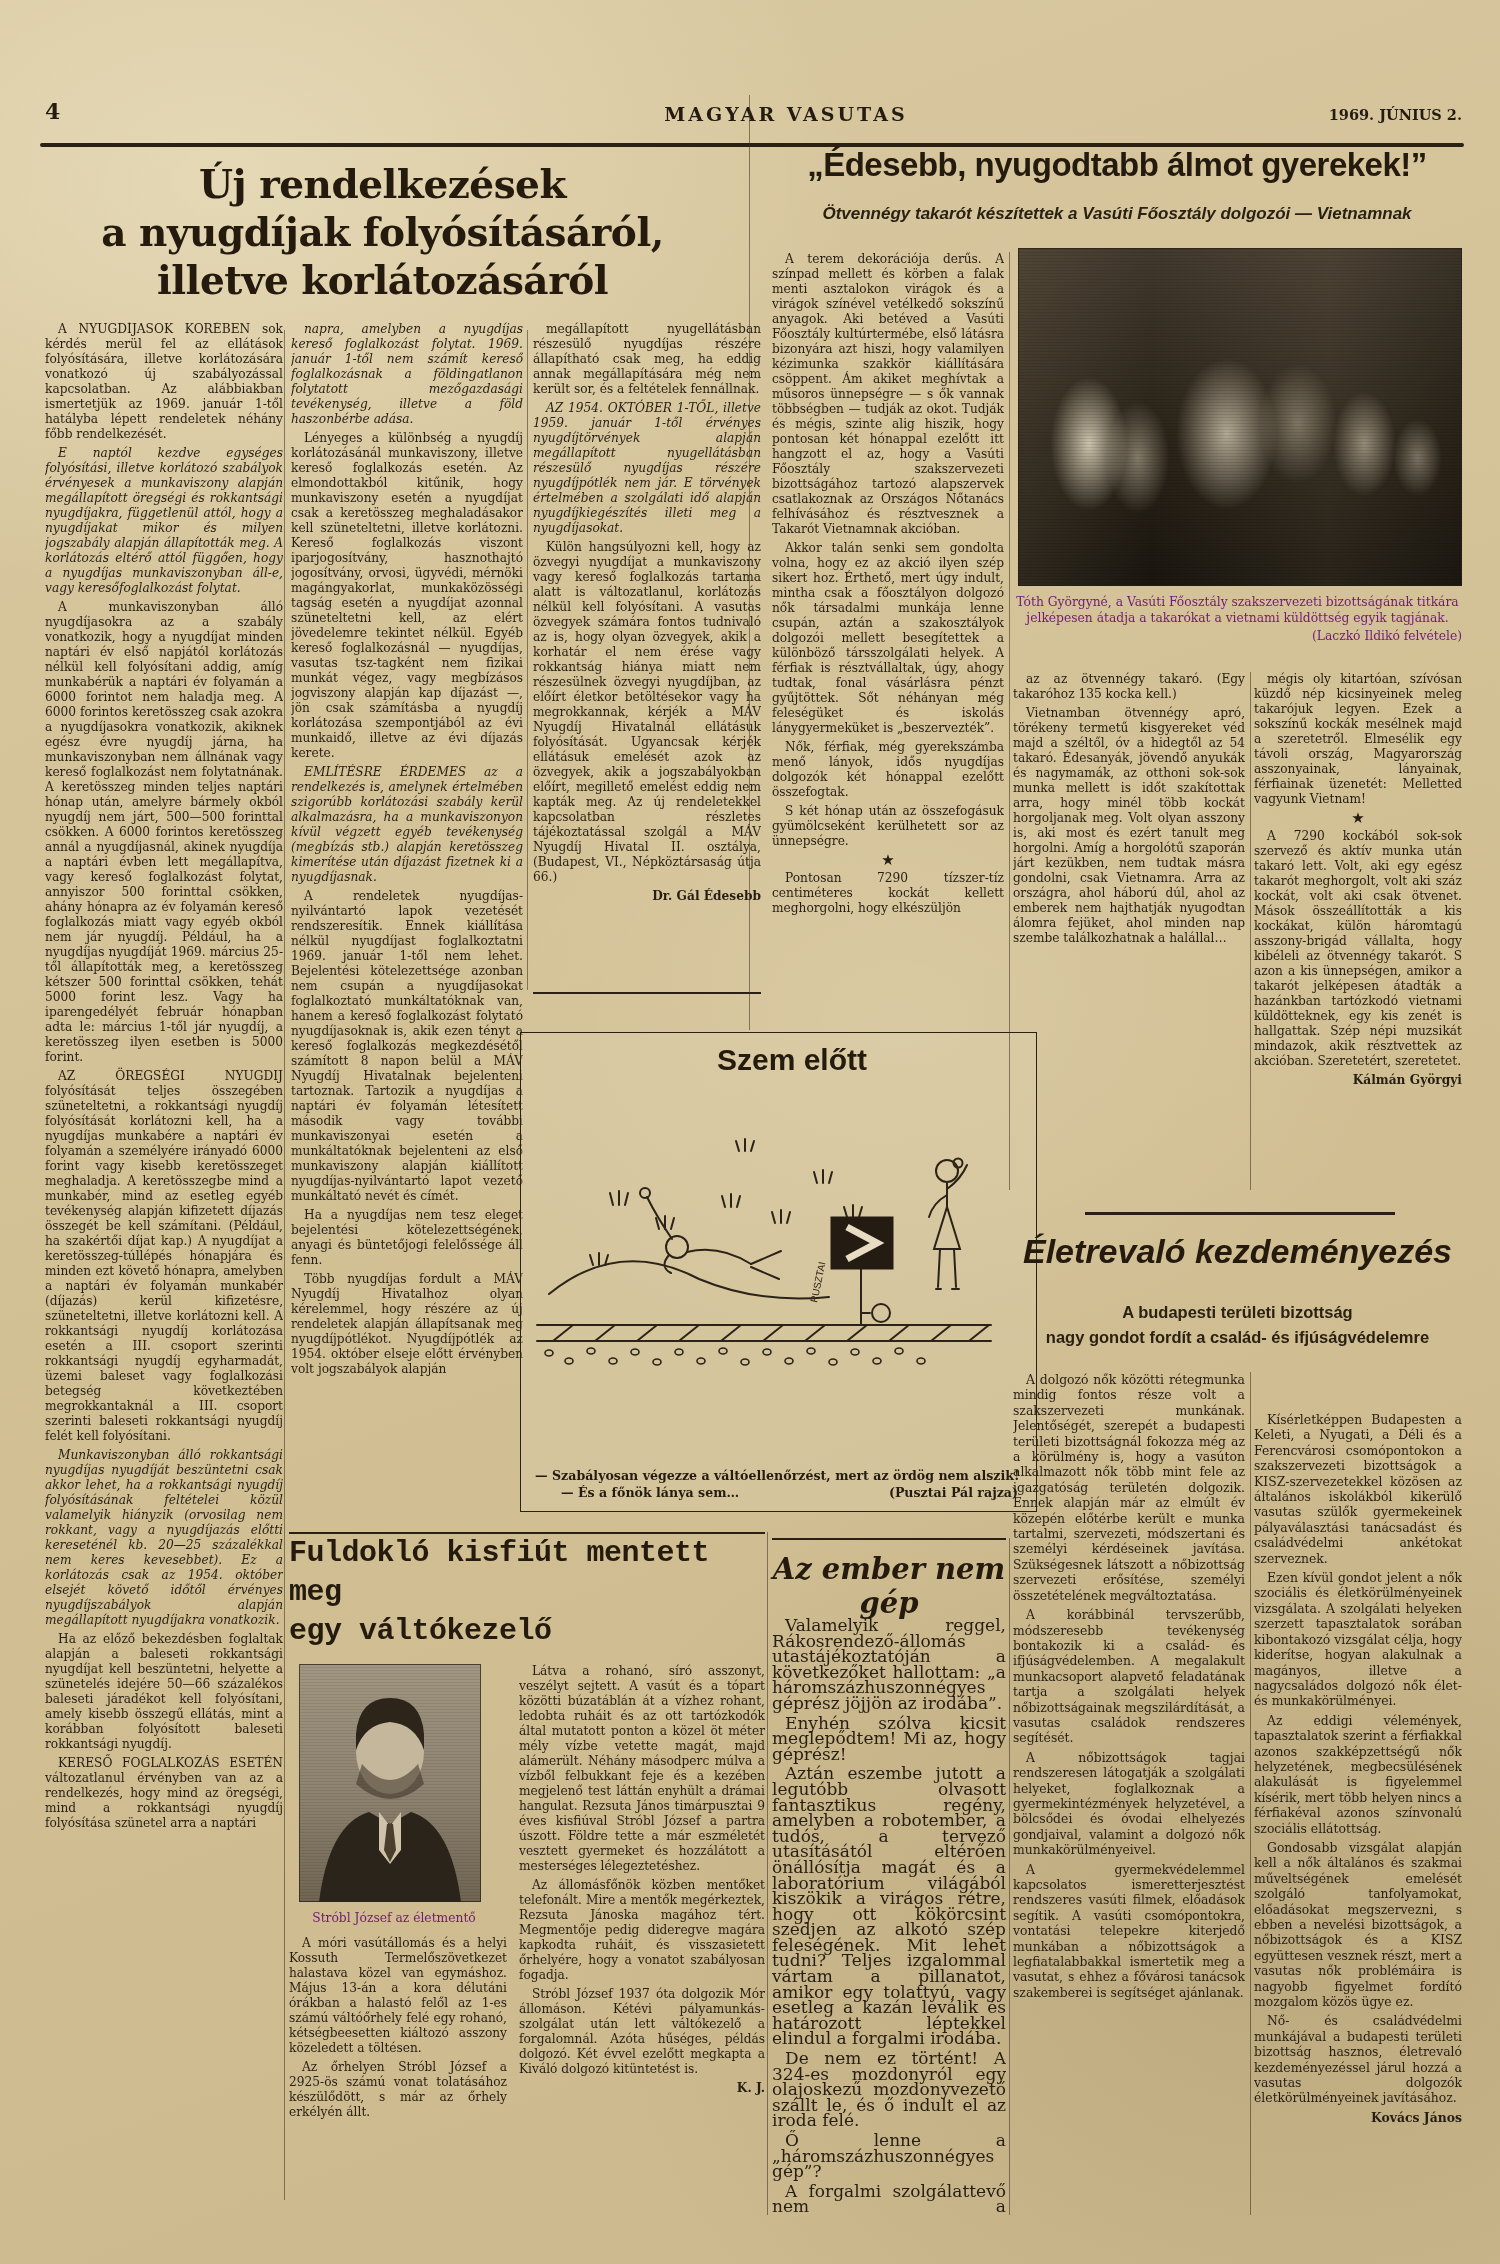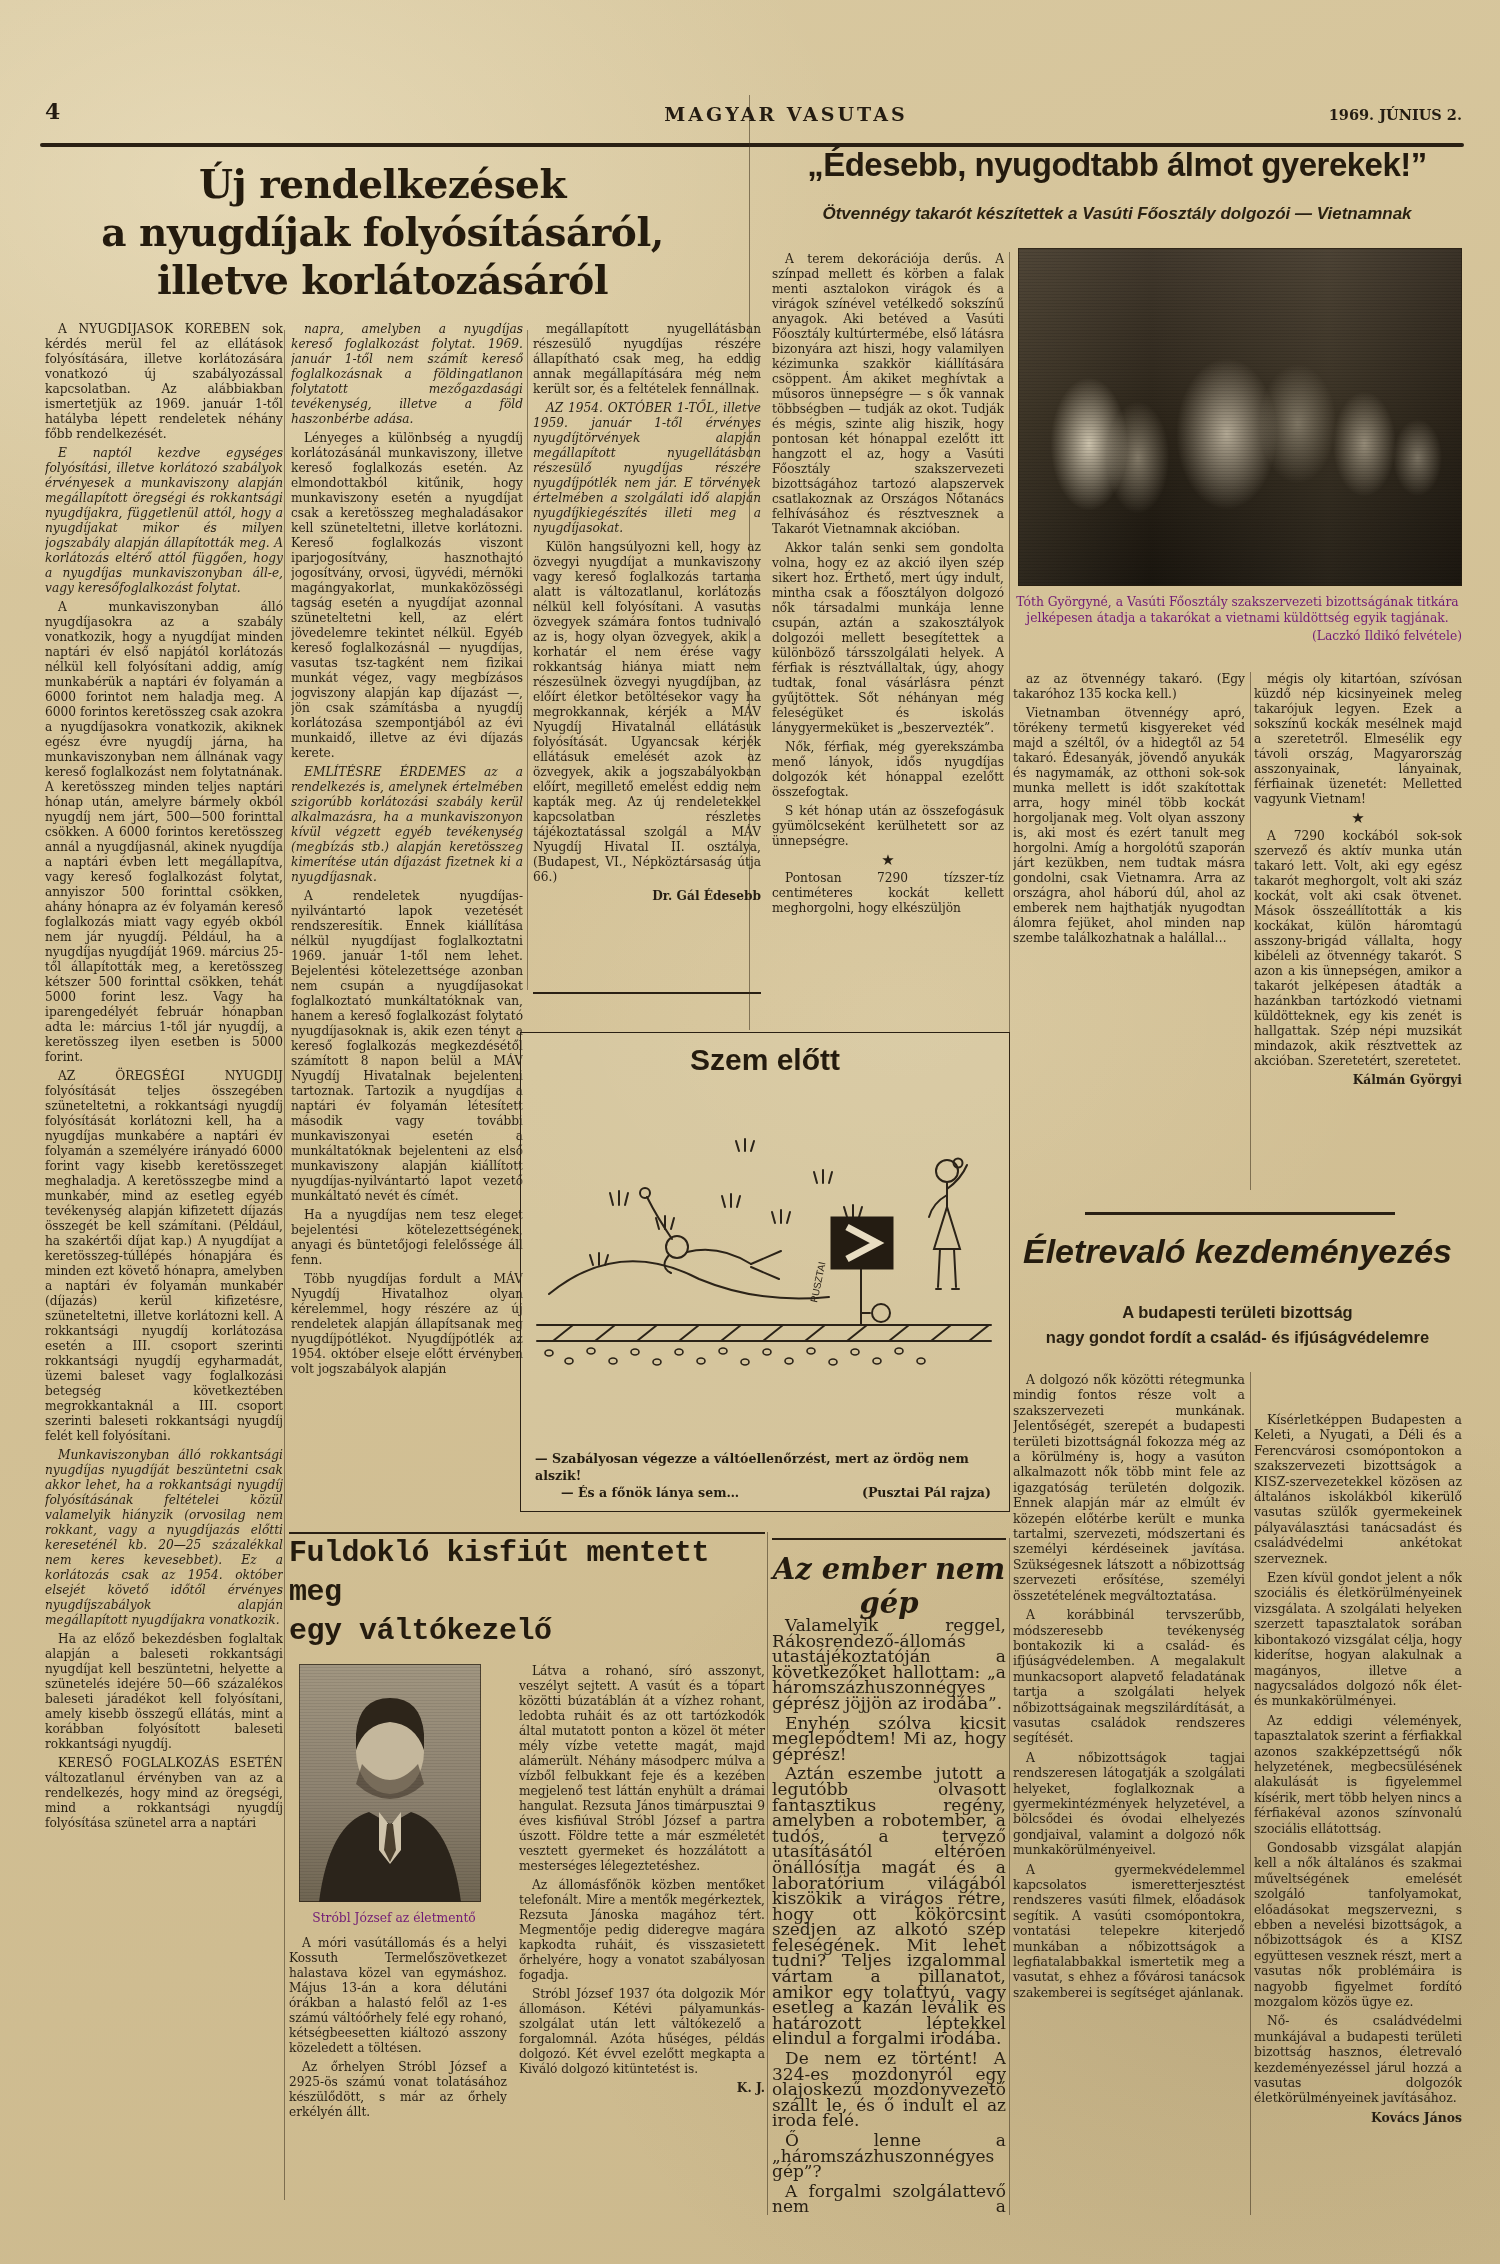--- a/index.html
+++ b/index.html
@@ -44,21 +44,21 @@
       linear-gradient(90deg, rgba(120,108,85,.25), rgba(60,52,40,.1) 30%, rgba(120,108,85,.2) 70%, rgba(40,34,26,.3)),
       linear-gradient(180deg,#433a2e 0%,#2b2419 50%,#16120c 100%);
     box-shadow:0 0 0 1px rgba(40,30,16,.7) inset;
   }
   .photo-portrait{
     background:
       repeating-linear-gradient(0deg, rgba(0,0,0,.08) 0 1px, transparent 1px 3px),
       linear-gradient(180deg,#a19681 0%,#8d8270 55%,#6f6552 100%);
     box-shadow:0 0 0 1px rgba(40,30,16,.7) inset;
   }
-  .cartoon-box{position:absolute;border:1.5px solid #2a2014;background:rgba(222,209,176,.35);}
+  .cartoon-box{position:absolute;border:1.5px solid #2a2014;background:rgba(222,209,176,.35);padding-left:27px;}
   .cartoon-title{ text-align:center;font-family:"Liberation Sans",sans-serif;
      font-weight:bold;font-size:30px;color:#241b0e;margin-top:10px;}
   .cartoon-captions{position:absolute;left:14px;right:14px;bottom:10px;
      font-weight:bold;font-size:12.6px;line-height:17px;color:#241c10;}
   .machine-headline{text-align:center;font-family:"DejaVu Serif",serif;font-weight:bold;
      font-style:italic;font-size:29px;color:#241b0e;margin-top:12px;}
   .initiative-headline{position:absolute;left:1013px;top:1232px;width:449px;text-align:center;
      font-family:"Liberation Sans",sans-serif;font-weight:bold;font-style:italic;
      font-size:34px;color:#241b0e;}
   .initiative-subhead{position:absolute;left:1013px;top:1300px;width:449px;text-align:center;

